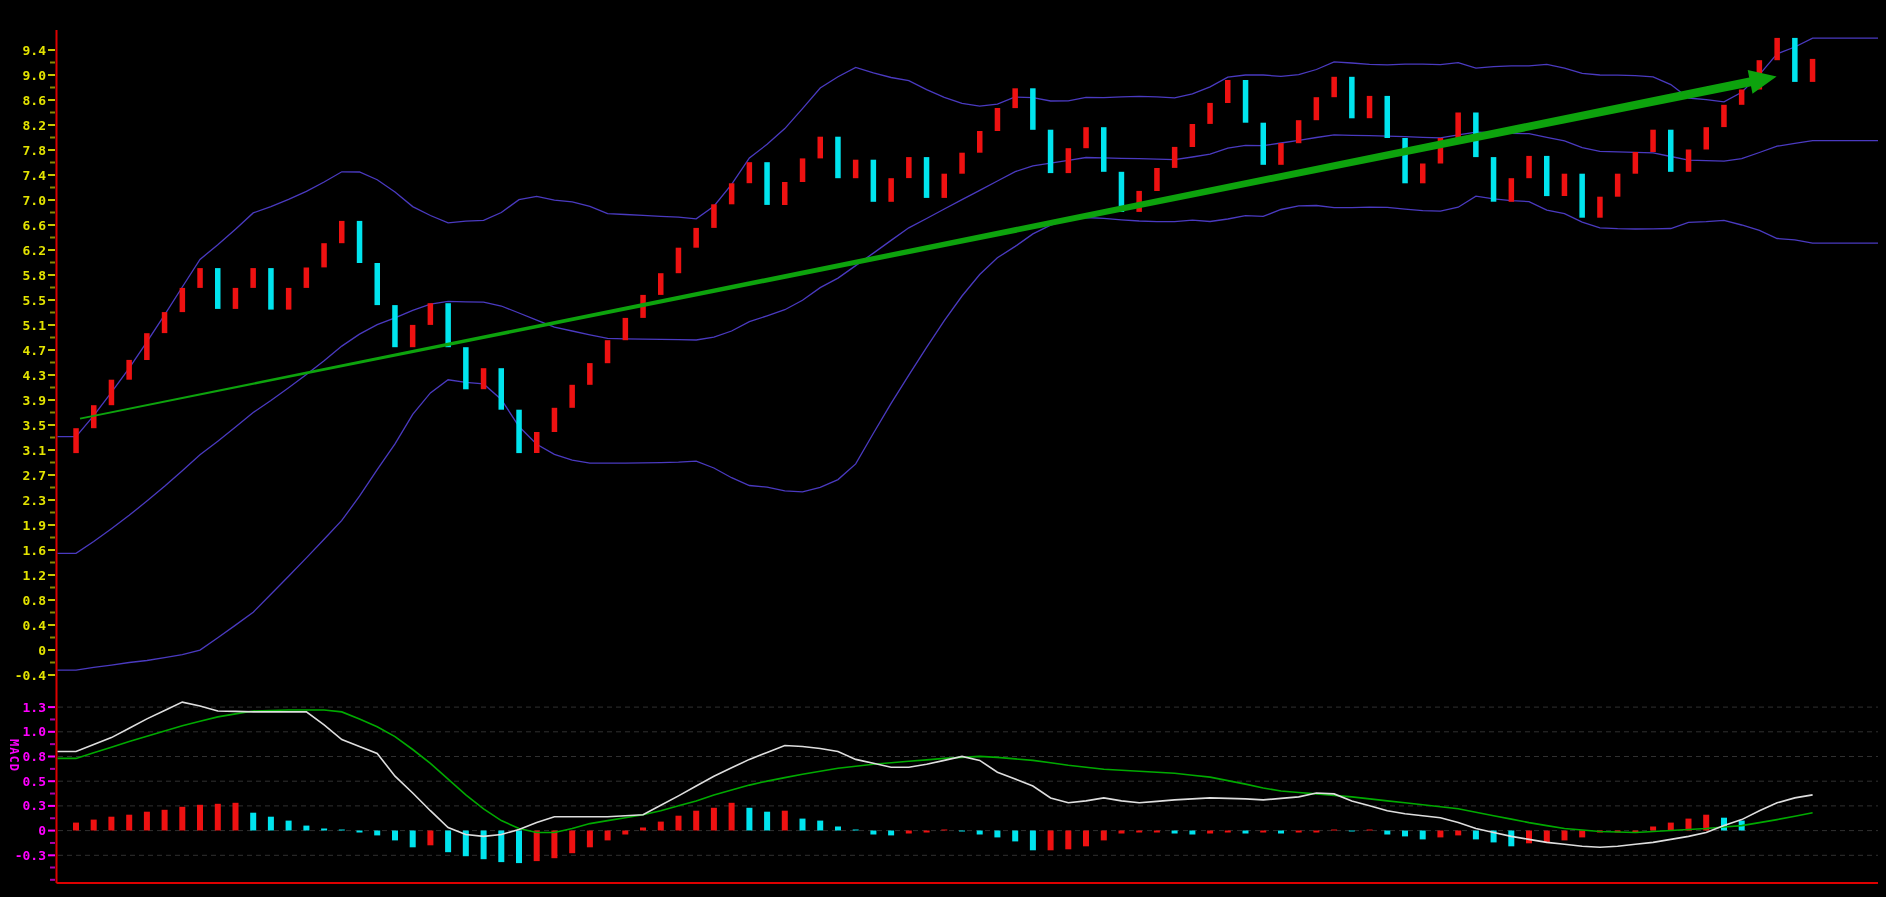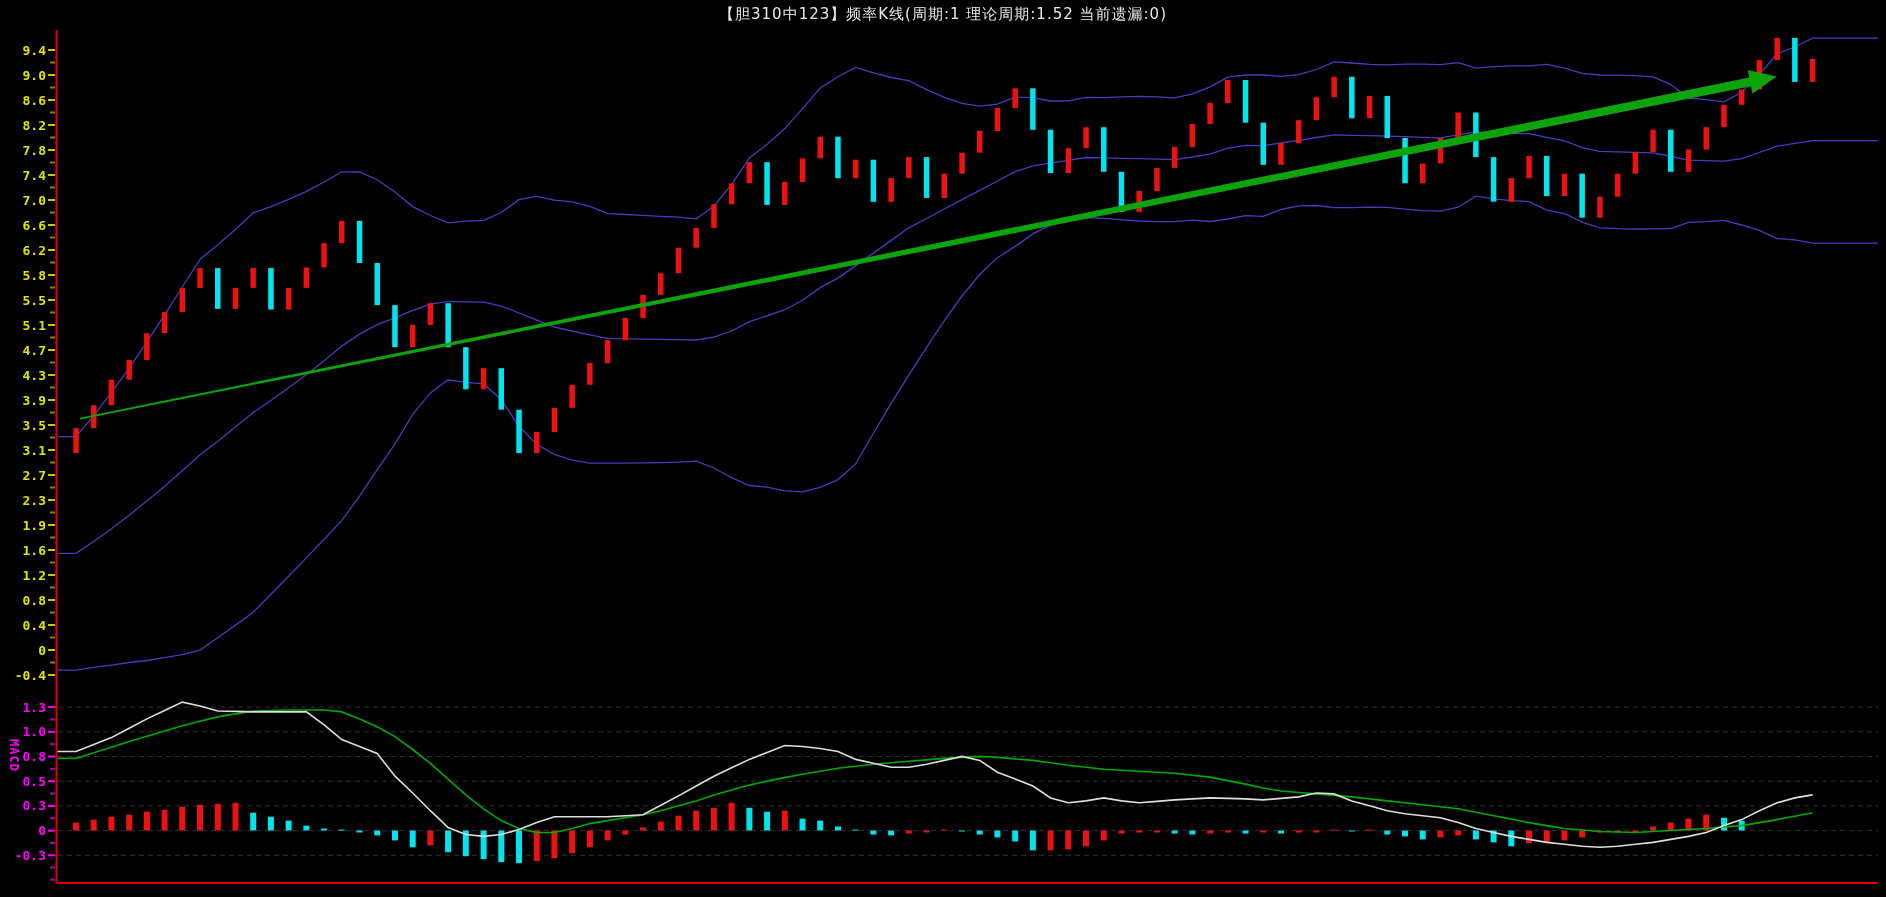--- a/index.html
+++ b/index.html
@@ -329,14 +329,13 @@
         <rect x="1650.1" y="826.5" width="6" height="4.0" fill="#ee1111"></rect>
         <rect x="1667.8" y="822.6" width="6" height="7.9" fill="#ee1111"></rect>
         <rect x="1685.5" y="818.6" width="6" height="11.9" fill="#ee1111"></rect>
         <rect x="1703.2" y="814.7" width="6" height="15.8" fill="#ee1111"></rect>
         <rect x="1721.0" y="817.7" width="6" height="12.8" fill="#00e4ee"></rect>
         <rect x="1738.7" y="820.6" width="6" height="9.9" fill="#00e4ee"></rect>
         <polyline points="57.5,758.4 76.0,758.4 93.7,752.8 111.4,747.2 129.2,741.6 146.9,736.3 164.6,731.0 182.3,725.8 200.0,721.3 217.8,716.9 235.5,713.9 253.2,711.0 270.9,710.5 288.6,710.0 306.4,710.0 324.1,710.0 341.8,711.9 359.5,718.9 377.2,726.8 395.0,736.6 412.7,749.5 430.4,763.3 448.1,779.1 465.8,794.9 483.6,808.8 501.3,820.6 519.0,828.5 536.7,832.5 554.4,832.5 572.2,828.5 589.9,823.6 607.6,820.6 625.3,817.7 643.0,814.7 660.8,810.7 678.5,805.8 696.2,800.9 713.9,794.9 731.6,790.0 749.4,785.1 767.1,781.1 784.8,777.6 802.5,774.2 820.2,771.2 838.0,768.3 855.7,766.3 873.4,764.3 891.1,762.8 908.8,761.3 926.6,759.9 944.3,758.4 962.0,757.4 979.7,756.4 997.4,757.4 1015.2,758.9 1032.9,760.4 1050.6,762.8 1068.3,765.3 1086.0,767.3 1103.8,769.2 1121.5,770.2 1139.2,771.2 1156.9,772.2 1174.6,773.2 1192.4,775.2 1210.1,777.1 1227.8,780.6 1245.5,784.1 1263.2,788.0 1281.0,791.0 1298.7,792.5 1316.4,793.9 1334.1,795.4 1351.8,796.9 1369.6,798.9 1387.3,800.9 1405.0,802.8 1422.7,804.8 1440.4,806.8 1458.2,808.8 1475.9,812.2 1493.6,815.7 1511.3,819.1 1529.0,822.6 1546.8,825.6 1564.5,828.5 1582.2,830.0 1599.9,831.5 1617.6,832.0 1635.4,832.5 1653.1,831.5 1670.8,830.5 1688.5,829.5 1706.2,828.5 1724.0,827.0 1741.7,825.6 1759.4,822.6 1777.1,819.6 1794.8,816.2 1812.6,812.7" fill="none" stroke="#00aa00" stroke-width="1.6"></polyline>
         <polyline points="57.5,751.5 76.0,751.5 93.7,744.5 111.4,737.6 129.2,728.2 146.9,718.9 164.6,710.5 182.3,702.1 200.0,706.0 217.8,711.0 235.5,711.4 253.2,711.9 270.9,711.9 288.6,711.9 306.4,711.9 324.1,724.8 341.8,739.6 359.5,746.5 377.2,753.4 395.0,776.2 412.7,793.0 430.4,810.7 448.1,827.5 465.8,834.5 483.6,836.4 501.3,834.5 519.0,829.5 536.7,822.6 554.4,816.7 572.2,816.7 589.9,816.7 607.6,816.7 625.3,815.7 643.0,814.7 660.8,805.3 678.5,795.9 696.2,786.0 713.9,776.2 731.6,767.8 749.4,759.4 767.1,752.4 784.8,745.5 802.5,746.5 820.2,748.5 838.0,751.5 855.7,759.4 873.4,763.3 891.1,767.3 908.8,767.3 926.6,764.3 944.3,760.4 962.0,756.4 979.7,760.4 997.4,772.2 1015.2,779.1 1032.9,786.0 1050.6,797.9 1068.3,802.8 1086.0,800.9 1103.8,797.9 1121.5,800.9 1139.2,802.8 1156.9,801.4 1174.6,799.9 1192.4,798.9 1210.1,797.9 1227.8,798.4 1245.5,798.9 1263.2,799.9 1281.0,798.4 1298.7,796.9 1316.4,793.0 1334.1,793.9 1351.8,800.9 1369.6,805.8 1387.3,810.7 1405.0,813.7 1422.7,815.7 1440.4,817.7 1458.2,822.6 1475.9,828.5 1493.6,832.5 1511.3,836.4 1529.0,839.4 1546.8,842.4 1564.5,844.3 1582.2,846.3 1599.9,847.3 1617.6,846.3 1635.4,844.3 1653.1,842.4 1670.8,839.4 1688.5,836.4 1706.2,832.5 1724.0,825.6 1741.7,819.6 1759.4,810.7 1777.1,802.8 1794.8,797.9 1812.6,794.9" fill="none" stroke="#dedede" stroke-width="1.6"></polyline>
       </g>
   </svg>
-  <div id="chart-title">【胆310中123】频率K线(周期:1  理论周期:1.52  当前遗漏:0)</div>
 </div>
 
 </body></html>

